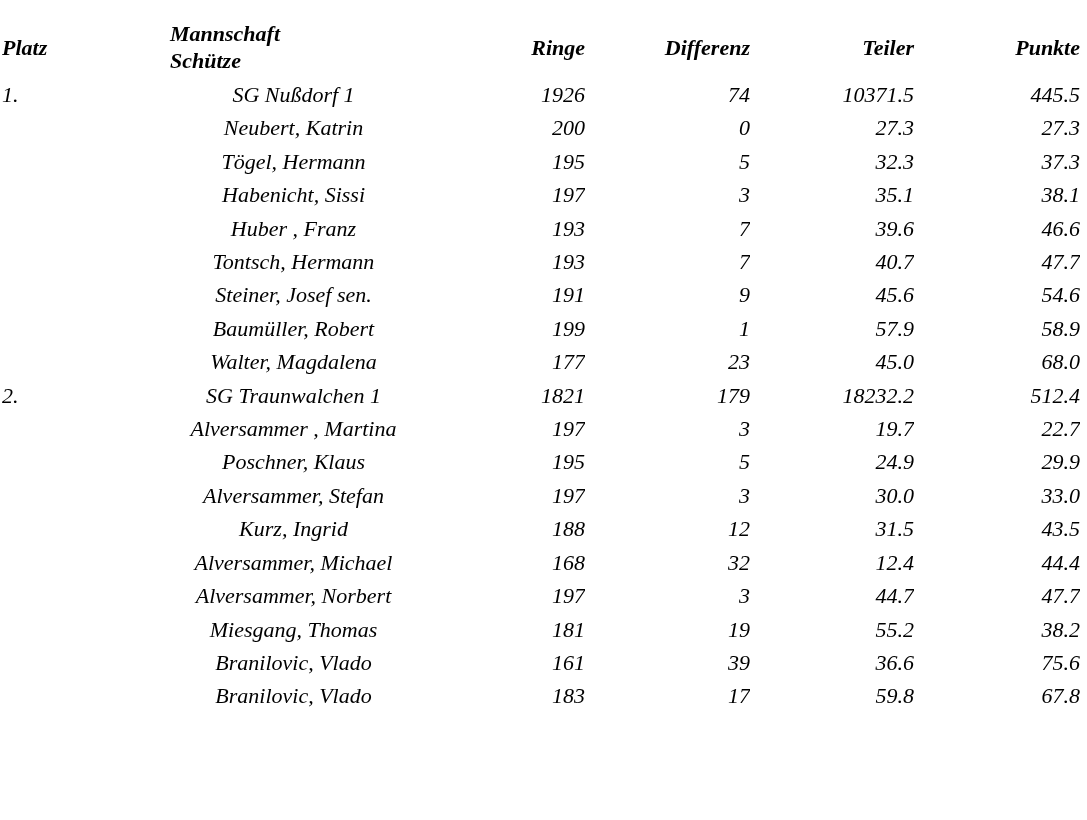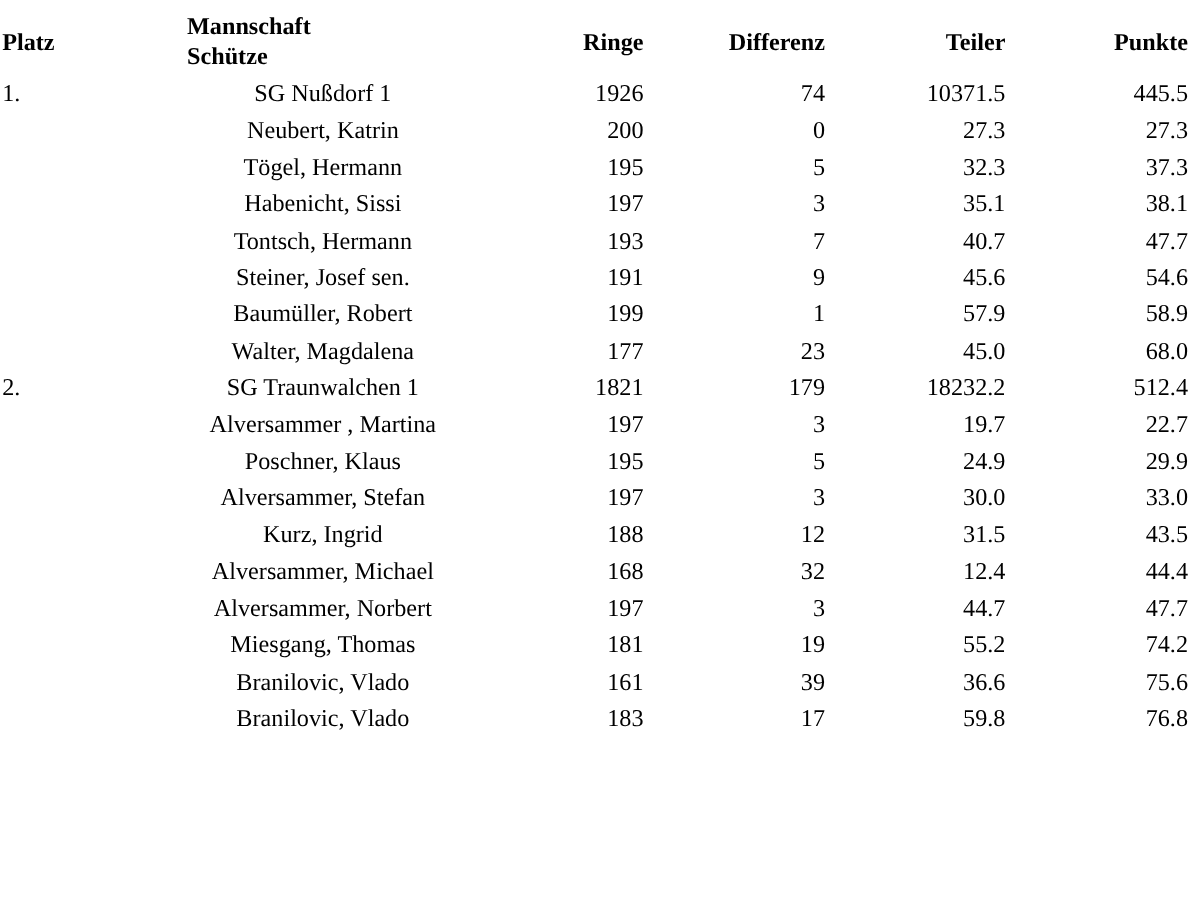--- a/index.html
+++ b/index.html
@@ -11,21 +11,22 @@
   body {
     width: 1087px;
     height: 820px;
     overflow: hidden;
     font-family: "Liberation Serif", "DejaVu Serif", serif;
   }
   table.results {
     border-collapse: collapse;
     table-layout: fixed;
     width: 1078px;
-    margin: 6px 0 0 2px;
+    margin: 16px 0 0 2px;
+    font-style: italic;
   }
   col.c-platz  { width: 168px; }
   col.c-name   { width: 247px; }
   col.c-ringe  { width: 168px; }
   col.c-diff   { width: 165px; }
   col.c-teiler { width: 164px; }
   col.c-punkte { width: 166px; }
 
   thead th {
     height: 62px;
@@ -105,20 +106,28 @@
       <tr>
         <td class="col-platz"></td>
         <td class="col-name"><span>Habenicht, Sissi</span></td>
         <td class="col-ringe"><span>197</span></td>
         <td class="col-diff"><span>3</span></td>
         <td class="col-teiler"><span>35.1</span></td>
         <td class="col-punkte"><span>38.1</span></td>
       </tr>
       <tr>
         <td class="col-platz"></td>
+        <td class="col-name"><span>Huber , Franz</span></td>
+        <td class="col-ringe"><span>193</span></td>
+        <td class="col-diff"><span>7</span></td>
+        <td class="col-teiler"><span>39.6</span></td>
+        <td class="col-punkte"><span>46.6</span></td>
+      </tr>
+      <tr>
+        <td class="col-platz"></td>
         <td class="col-name"><span>Tontsch, Hermann</span></td>
         <td class="col-ringe"><span>193</span></td>
         <td class="col-diff"><span>7</span></td>
         <td class="col-teiler"><span>40.7</span></td>
         <td class="col-punkte"><span>47.7</span></td>
       </tr>
       <tr>
         <td class="col-platz"></td>
         <td class="col-name"><span>Steiner, Josef sen.</span></td>
         <td class="col-ringe"><span>191</span></td>
@@ -197,32 +206,32 @@
         <td class="col-diff"><span>3</span></td>
         <td class="col-teiler"><span>44.7</span></td>
         <td class="col-punkte"><span>47.7</span></td>
       </tr>
       <tr>
         <td class="col-platz"></td>
         <td class="col-name"><span>Miesgang, Thomas</span></td>
         <td class="col-ringe"><span>181</span></td>
         <td class="col-diff"><span>19</span></td>
         <td class="col-teiler"><span>55.2</span></td>
-        <td class="col-punkte"><span>74.2</span></td>
+        <td class="col-punkte"><span>38.2</span></td>
       </tr>
       <tr>
         <td class="col-platz"></td>
         <td class="col-name"><span>Branilovic, Vlado</span></td>
         <td class="col-ringe"><span>161</span></td>
         <td class="col-diff"><span>39</span></td>
         <td class="col-teiler"><span>36.6</span></td>
         <td class="col-punkte"><span>75.6</span></td>
       </tr>
       <tr>
         <td class="col-platz"></td>
         <td class="col-name"><span>Branilovic, Vlado</span></td>
         <td class="col-ringe"><span>183</span></td>
         <td class="col-diff"><span>17</span></td>
         <td class="col-teiler"><span>59.8</span></td>
-        <td class="col-punkte"><span>76.8</span></td>
+        <td class="col-punkte"><span>67.8</span></td>
       </tr>
     </tbody>
 </table>
 
 </body></html>

